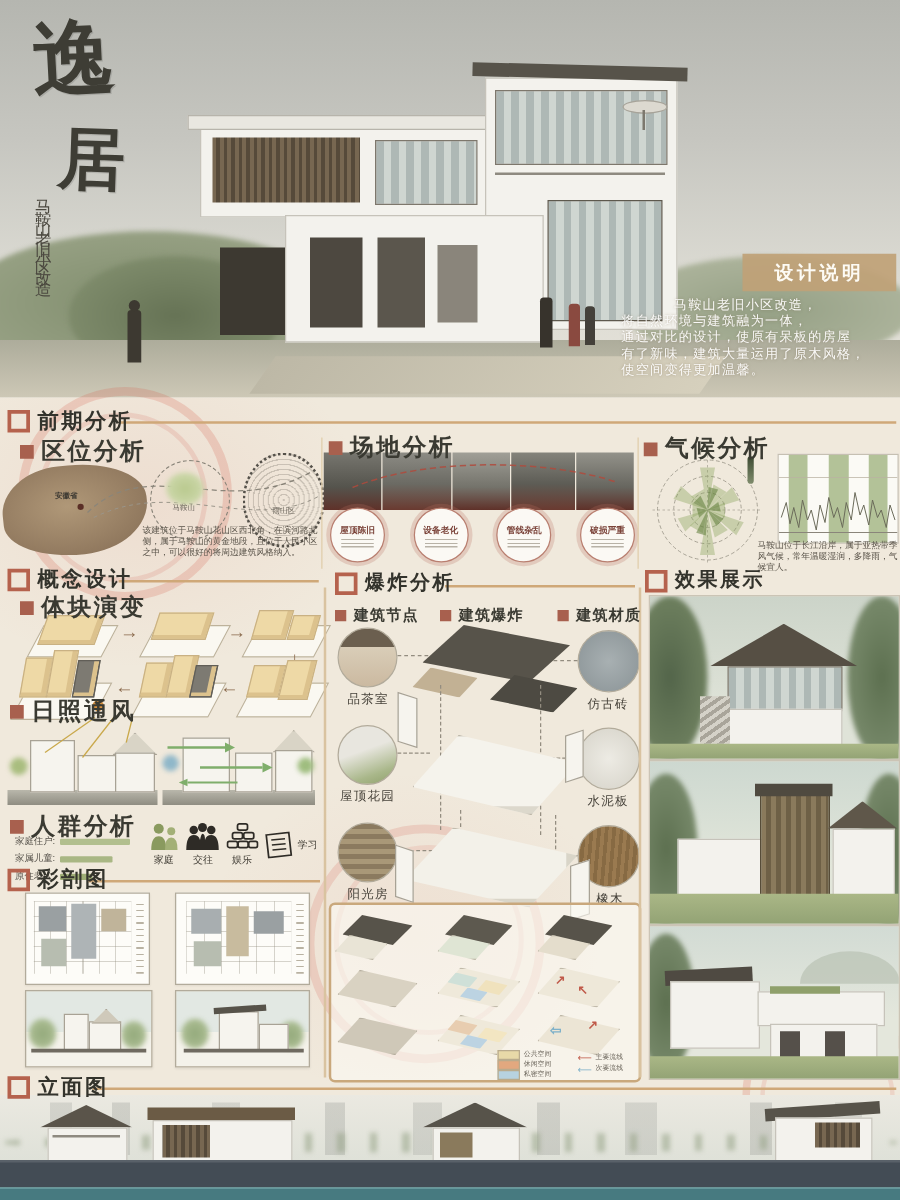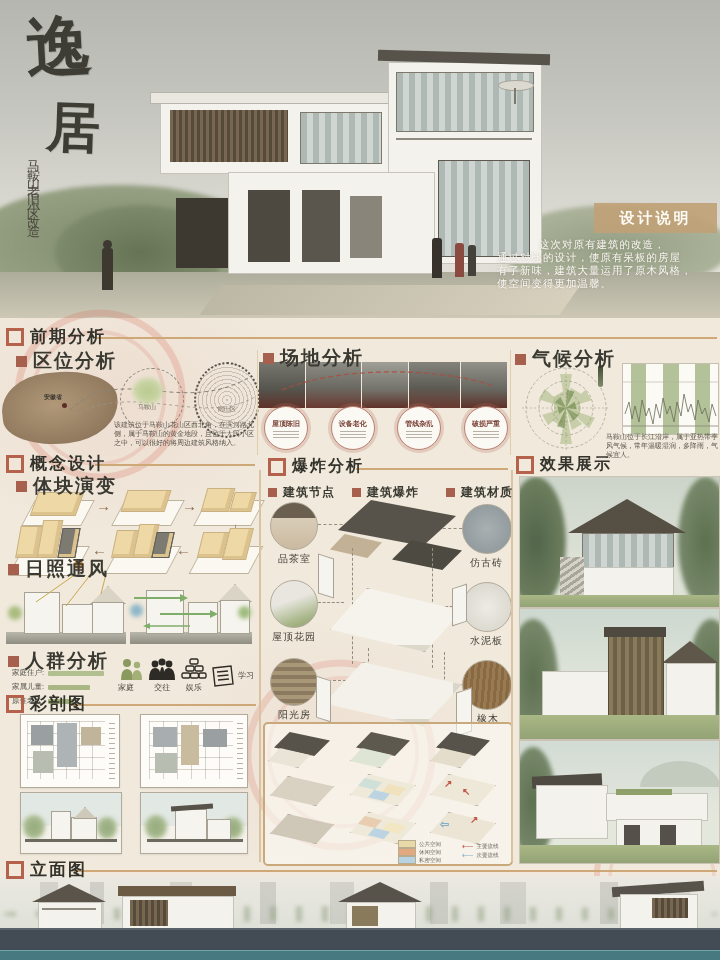--- a/index.html
+++ b/index.html
@@ -96,21 +96,22 @@
     <div class="abs person" style="left:432px;top:238px;width:10px;height:40px;background:#37332c;"></div>
     <div class="abs person" style="left:455px;top:243px;width:9px;height:34px;background:#8a4a40;"></div>
     <div class="abs person" style="left:468px;top:245px;width:8px;height:31px;background:#44403a;"></div>
 
     <div class="abs title-char" style="left:26px;top:2px;font-size:66px;transform:rotate(-3deg);">逸</div>
     <div class="abs title-char" style="left:46px;top:92px;font-size:54px;transform:rotate(2deg);">居</div>
     <div class="abs" id="subtitle-v" style="left:24px;top:150px;height:150px;">马鞍山老旧小区改造</div>
 
     <div class="abs" id="design-note-box" style="left:594px;top:203px;width:123px;height:30px;">设计说明</div>
     <div class="abs" style="left:497px;top:238px;width:220px;">
-      <div class="note-line" style="margin-left:42px;">这次对原有建筑的改造，</div>
+      <div class="note-line" style="margin-left:42px;">马鞍山老旧小区改造，</div>
+      <div class="note-line">将自然环境与建筑融为一体，</div>
       <div class="note-line">通过对比的设计，使原有呆板的房屋</div>
       <div class="note-line">有了新味，建筑大量运用了原木风格，</div>
       <div class="note-line">使空间变得更加温馨。</div>
     </div>
   </div>
 
   <svg class="abs" style="left:-20px;top:300px;z-index:0;" width="280" height="200">
     <circle cx="120" cy="95" r="82" fill="none" stroke="#d5604e" stroke-width="7" opacity="0.22"></circle>
     <circle cx="118" cy="98" r="66" fill="none" stroke="#d5604e" stroke-width="4" opacity="0.16"></circle>
   </svg>
@@ -319,21 +320,21 @@
     <div style="display:flex;align-items:center;gap:4px;margin-bottom:4px;">
       <span class="barlbl">家属儿童:</span>
       <span class="bar" style="width:42px;background:#a9b784;"></span>
     </div>
     <div style="display:flex;align-items:center;gap:4px;">
       <span class="barlbl">原住老人:</span>
       <span class="bar" style="width:26px;background:#9fae76;"></span>
     </div>
   </div>
   <div class="abs" style="left:118px;top:658px;width:136px;display:flex;justify-content:space-between;">
-    <div style="display:flex;flex-direction:column;gap:2px;">
+    <div style="display:flex;flex-direction:column;align-items:center;gap:2px;">
       <svg width="26" height="22">
         <circle cx="9" cy="5" r="4" fill="#8a9a5f"></circle>
           <path d="M3,22 Q3,11 9,11 Q15,11 15,22 Z" fill="#8a9a5f"></path>
         <circle cx="19" cy="7" r="3.2" fill="#a3b077"></circle>
           <path d="M14,22 Q14,12 19,12 Q24,12 24,22 Z" fill="#a3b077"></path>
       </svg>
       <span style="font-size:8px;color:#46423a;">家庭</span>
     </div>
     <div style="display:flex;flex-direction:column;align-items:center;gap:2px;">
       <svg width="30" height="22">

